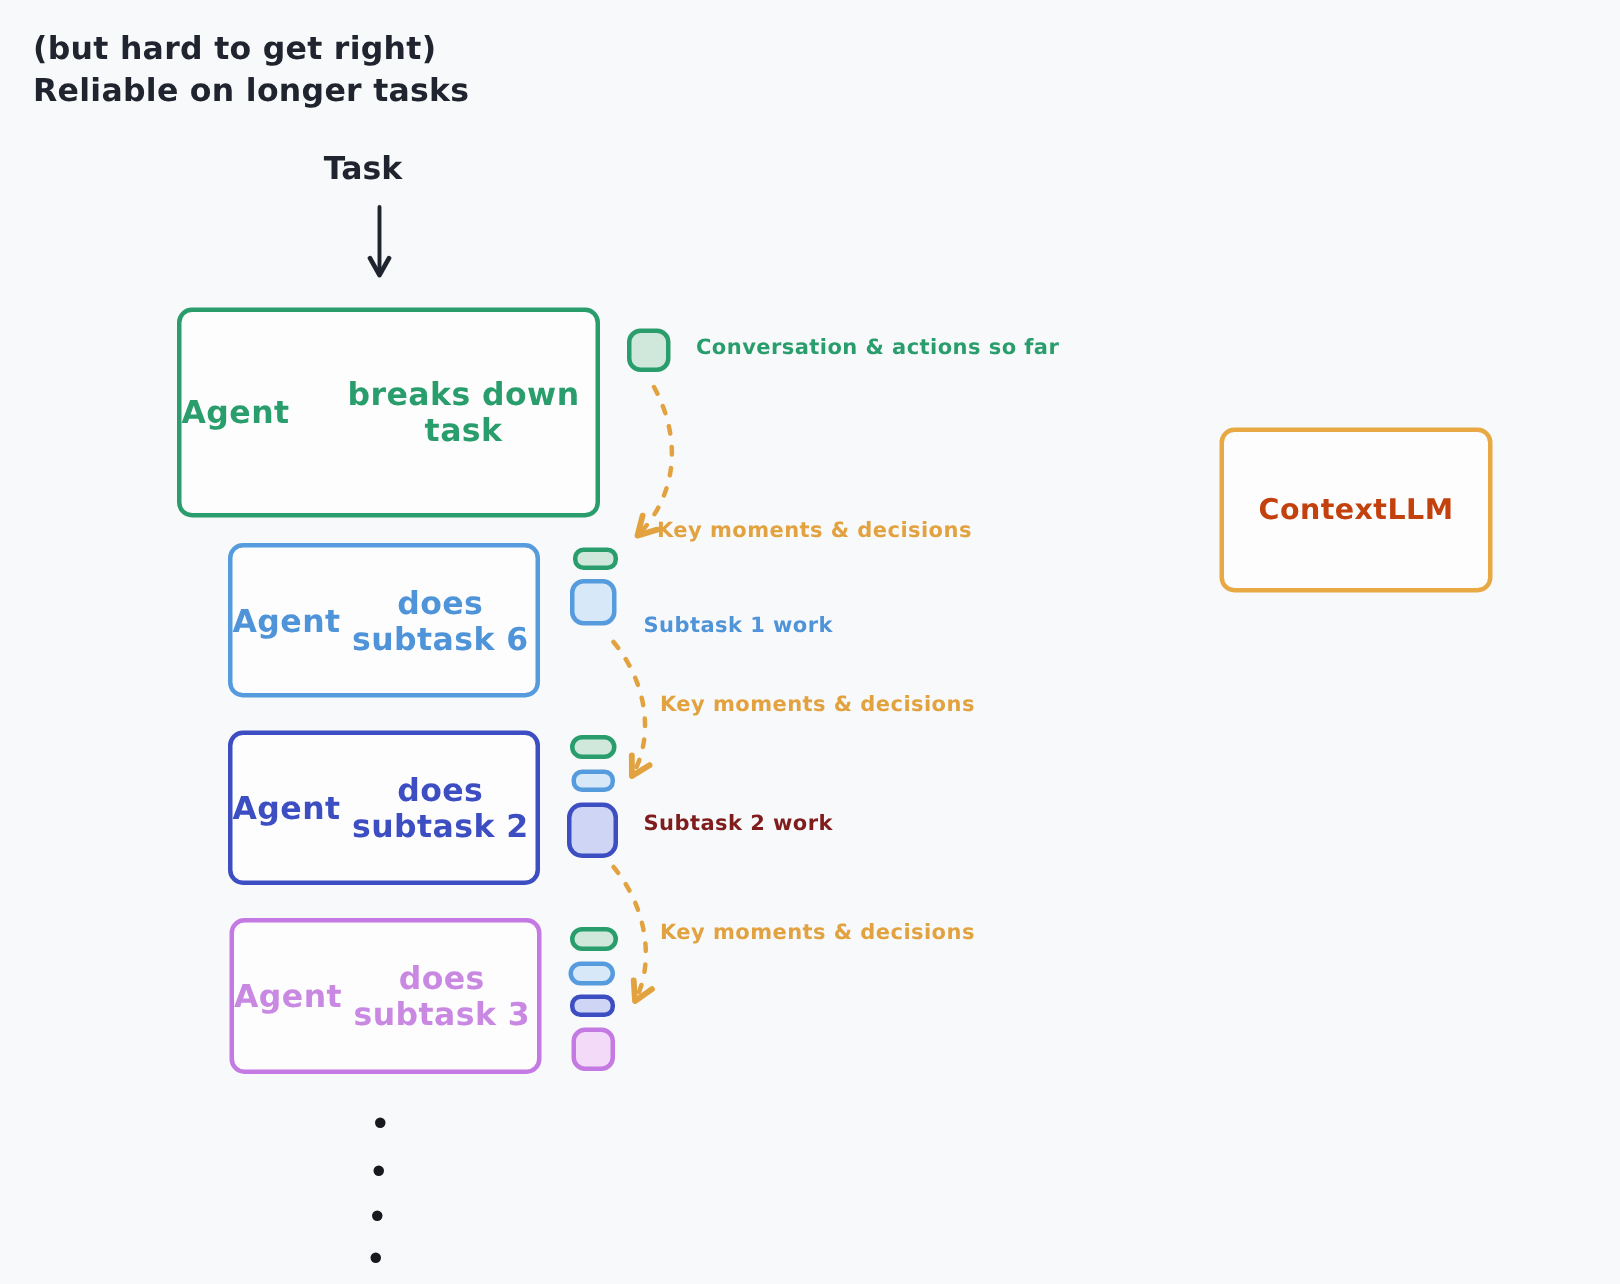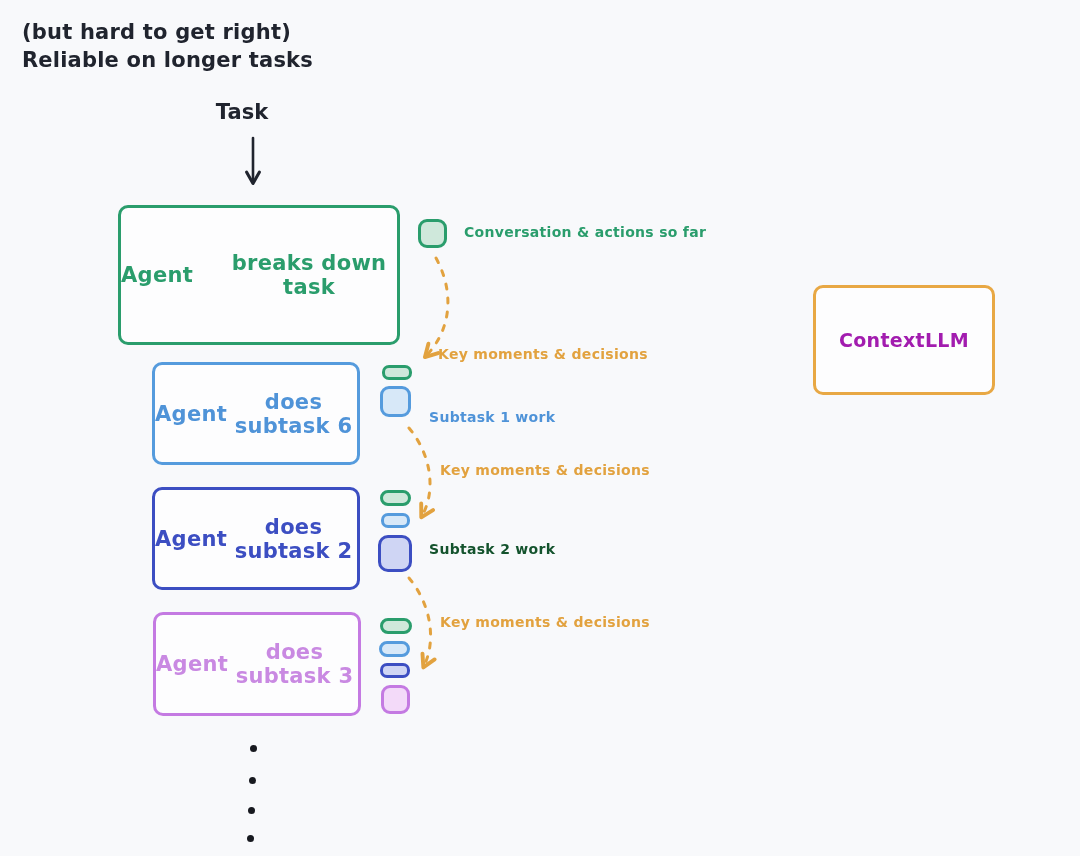--- a/index.html
+++ b/index.html
@@ -55,21 +55,21 @@
     font-size: 21px;
     gap: 28px;
   }
   .box-sub { width: 208px; height: 103px; font-size: 21px; gap: 3px; }
   .box-sub1 { left: 152px; top: 362px; border: 3px solid #559bdd; color: #4f93d8; }
   .box-sub2 { left: 152px; top: 487px; border: 3.5px solid #3c4ec2; color: #3c4ec2; }
   .box-sub3 { left: 153px; top: 612px; height: 104px; border: 3.5px solid #c47ae2; color: #c989e2; }
   .box-context {
     left: 813px; top: 285px; width: 182px; height: 110px;
     border: 3.5px solid #e8a844;
-    color: #a21caf;
+    color: #c2410c;
     font-size: 19px;
     line-height: 27px;
     gap: 0;
   }
   .chip {
     position: absolute;
     box-sizing: border-box;
   }
   .chip-green  { border: 3px solid #2a9d6c; background: #cfe8db; }
   .chip-blue   { border: 3px solid #559bdd; background: #d7e8f8; }
@@ -77,21 +77,21 @@
   .chip-purple { border: 3px solid #c47ae2; background: #f3daf9; }
   .lbl {
     position: absolute;
     font-weight: 700;
     font-size: 14px;
     white-space: nowrap;
     letter-spacing: 0.3px;
   }
   .lbl-green  { color: #2a9d6c; }
   .lbl-blue   { color: #4f93d8; }
-  .lbl-indigo { color: #14532d; }
+  .lbl-indigo { color: #7f1d1d; }
   .lbl-orange { color: #e2a23f; }
   .dot {
     position: absolute;
     width: 7px;
     height: 7px;
     border-radius: 50%;
     background: #17191f;
   }
   #arrows {
     position: absolute;

